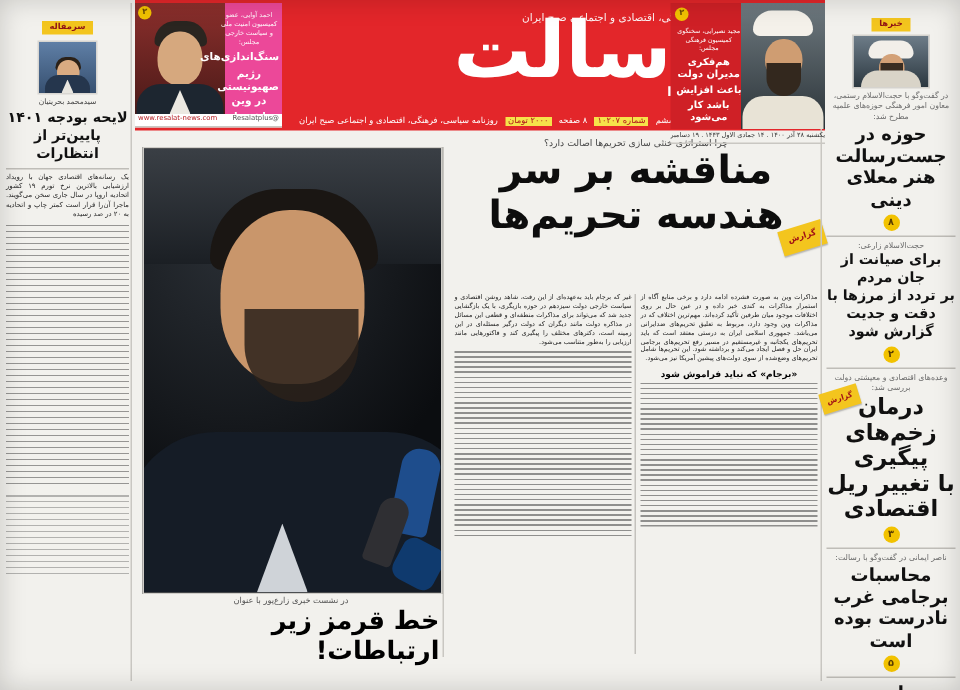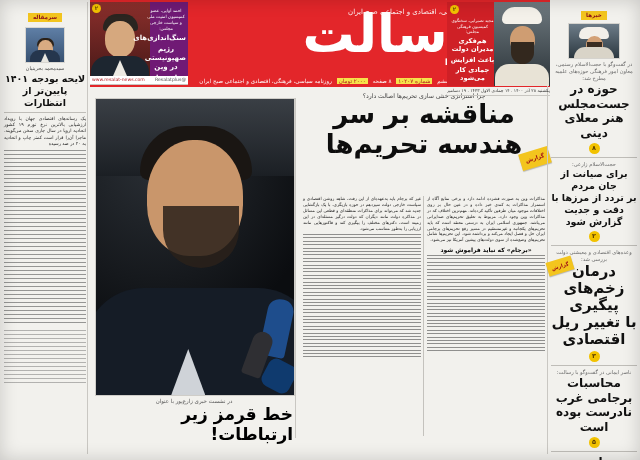--- a/index.html
+++ b/index.html
@@ -103,21 +103,21 @@
   }
   .portrait .shirt{
     position:absolute;left:50%;bottom:0;width:8px;height:9px;margin-left:-4px;
     background:#e8e6e0;clip-path:polygon(50% 0,100% 100%,0 100%);
   }
   .byline{font-size:5px;text-align:center;color:#444;margin:1px 0 2px;}
 
   
   #col2{left:90px;top:2px;width:98px;}
   .redbox{
-    position:relative;width:98px;height:74px;background:#701a75;overflow:hidden;
+    position:relative;width:98px;height:74px;background:#ec4899;overflow:hidden;
   }
   .redbox .photo{
     position:absolute;left:0;top:0;width:60px;height:74px;overflow:hidden;
     background:linear-gradient(#8c2f2c,#4a1a18);
   }
   .redbox .photo .face{
     position:absolute;left:50%;top:26%;width:30px;height:36px;margin-left:-15px;
     border-radius:48% 48% 46% 46%;background:#d6a87e;
   }
   .redbox .photo .hair{
@@ -378,39 +378,39 @@
       <div class="turban"></div>
       <div class="face"></div>
       <div class="beard"></div>
       <div class="robe"></div>
     </div>
     <div class="num">۲</div>
     <div class="tx">
       <div class="k">مجید نصیرایی، سخنگوی کمیسیون فرهنگی مجلس:</div>
       <div class="h">هم‌فکری مدیران دولت</div>
       <div class="h">باعث افزایش</div>
-      <div class="h">جمادی کار می‌شود</div>
+      <div class="h">باشد کار می‌شود</div>
     </div>
   </div>
   <div id="dateline" class="rtl">یکشنبه ۲۸ آذر ۱۴۰۰ . ۱۴ جمادی الاول ۱۴۴۳ . ۱۹ دسامبر ۲۰۲۱</div>
 
   <div id="col-right" class="rtl">
 
     <div class="rbox">
       <div style="text-align:center;">
         <span class="tag-yellow">خبرها</span>
       </div>
       <div class="rphoto">
         <div class="turban"></div>
         <div class="face"></div>
         <div class="beard"></div>
         <div class="robe"></div>
       </div>
       <div class="kicker">در گفت‌وگو با حجت‌الاسلام رستمی، معاون امور فرهنگی حوزه‌های علمیه مطرح شد:</div>
-      <div class="hl-md">حوزه در جست‌مجلس</div>
+      <div class="hl-md">حوزه در جست‌رسالت</div>
       <div class="hl-md">هنر معلای دینی</div>
       <span class="pagenum">۸</span>
     </div>
     <hr class="hr">
 
     <div class="rbox">
       <div class="kicker">حجت‌الاسلام زارعی:</div>
       <div class="hl-sm">برای صیانت از جان مردم</div>
       <div class="hl-sm">بر تردد از مرزها با دقت و جدیت</div>
       <div class="hl-sm">گزارش شود</div>

